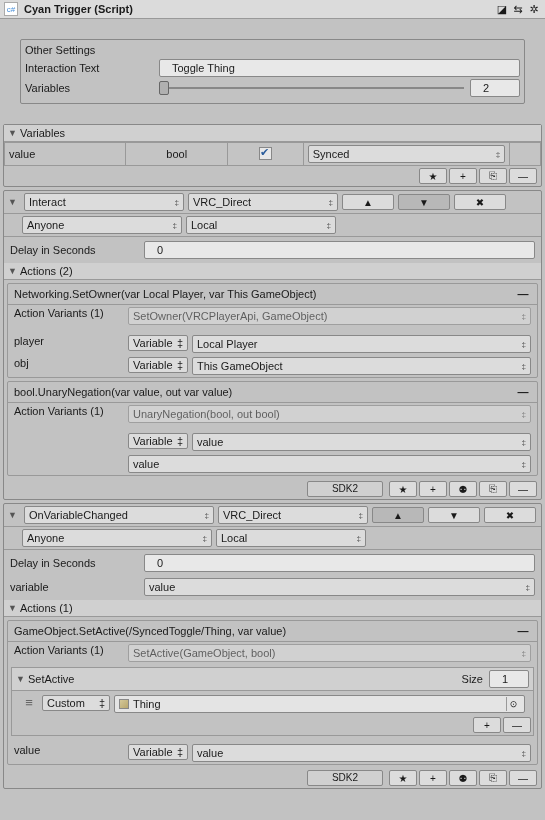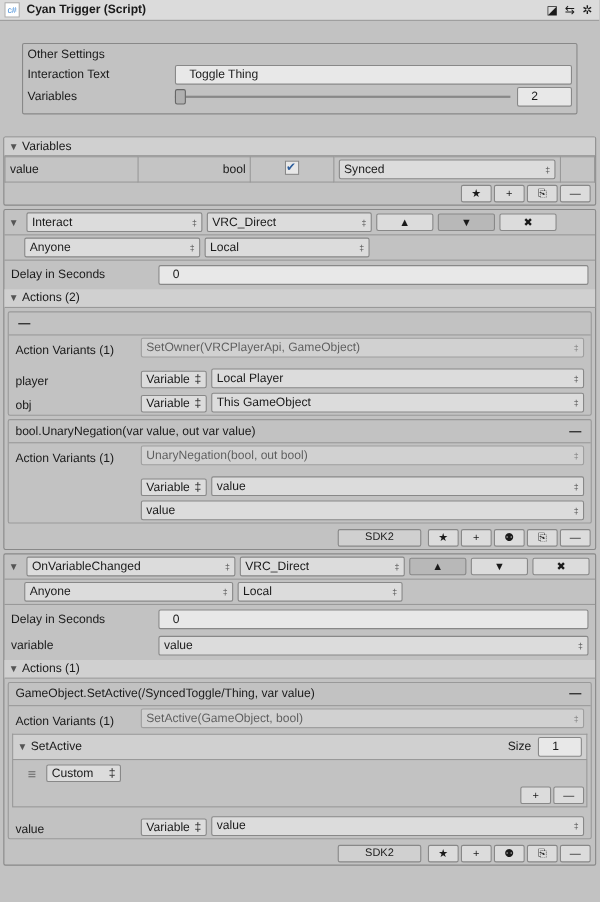--- a/index.html
+++ b/index.html
@@ -26,21 +26,21 @@
 .dd{flex:1;background:#dcdcdc;border:1px solid #888;border-radius:2px;padding:2px 4px;height:18px;display:flex;align-items:center;justify-content:space-between;cursor:pointer}
 .dd .ar{font-size:8px;color:#555}
 .btnrow{display:flex;justify-content:flex-end;gap:2px;padding:2px 4px}
 .btn{min-width:28px;height:16px;background:#dcdcdc;border:1px solid #888;border-radius:2px;display:flex;align-items:center;justify-content:center;cursor:pointer;font-size:10px}
 .btn.wide{min-width:52px}
 .evt{display:flex;align-items:center;padding:2px 4px;gap:4px;border-bottom:1px solid #999}
 .act{border:1px solid #999;margin:3px;background:#c2c2c2;border-radius:2px}
 .acthdr{display:flex;align-items:center;padding:3px 6px;border-bottom:1px solid #999}
 .acthdr .txt{flex:1}
 .minus{width:16px;height:14px;display:flex;align-items:center;justify-content:center;cursor:pointer;font-weight:bold}
-.inrow{display:flex;align-items:flex-end;padding:2px 6px;gap:4px}
+.inrow{display:flex;align-items:flex-start;padding:2px 6px;gap:4px}
 .inrow .lbl2{width:110px}
 .ddsm{background:#dcdcdc;border:1px solid #888;border-radius:2px;padding:1px 4px;height:16px;display:flex;align-items:center;justify-content:space-between;cursor:pointer;font-size:10px}
 .badge{background:#d0d0d0;border:1px solid #888;border-radius:2px;padding:1px 24px;font-size:10px;margin-right:4px}
 .objfld{flex:1;background:#e4e4e4;border:1px solid #888;border-radius:2px;padding:2px 4px;height:18px;display:flex;align-items:center;gap:4px}
 .objfld .cube{width:10px;height:10px;background:linear-gradient(135deg,#d4c89a,#b8a76e);border:1px solid #888}
 .objfld .pick{margin-left:auto;width:14px;height:14px;border-left:1px solid #999;display:flex;align-items:center;justify-content:center;font-size:9px}
 .hand{width:18px;display:flex;justify-content:center;color:#666;font-size:13px}
 </style>
 </head>
 <body>
@@ -72,21 +72,21 @@
 
 <div class="sec">
   <div class="sechdr">
     <span class="fold">▼</span>
     <span>Variables</span>
   </div>
   <table class="tbl">
     <tbody>
     <tr>
       <td style="text-align:left">value</td>
-      <td style="text-align:right">bool</td>
+      <td style="text-align:center">bool</td>
       <td><span class="chk on"></span></td>
       <td>
             <div class="dd">
               <span>Synced</span>
               <span class="ar">‡</span>
             </div>
           </td>
       <td></td>
     </tr>
   </tbody>
@@ -129,20 +129,21 @@
     <span class="lbl">Delay in Seconds</span>
     <input class="fld" value="0" style="">
   </div>
   <div class="sechdr">
     <span class="fold">▼</span>
     <span>Actions (2)</span>
   </div>
 
   <div class="act">
     <div class="acthdr">
+        <span class="txt">Networking.SetOwner(var Local Player, var This GameObject)</span>
         <span class="minus">—</span>
       </div>
     <div class="inrow">
       <span class="lbl2">Action Variants (1)</span>
       <div class="dd" style="opacity:.6">
           <span>SetOwner(VRCPlayerApi, GameObject)</span>
           <span class="ar">‡</span>
         </div>
     </div>
     <div class="inrow" style="margin-top:6px">
@@ -272,20 +273,25 @@
       <span>Size</span>
       <input class="fld" style="width: 40px; flex: 0 0 auto; margin-left: 6px;" value="1">
     </div>
     <div style="border:1px solid #999;margin:0 3px;padding:2px">
       <div class="inrow">
         <span class="hand">≡</span>
         <div class="ddsm" style="width:68px">
             <span>Custom</span>
             <span class="ar">‡</span>
           </div>
+        <div class="objfld">
+          <span class="cube"></span>
+          <span>Thing</span>
+          <span class="pick">⊙</span>
+        </div>
       </div>
       <div class="btnrow" style="padding:2px 0 0 0">
         <span class="btn">+</span>
         <span class="btn">—</span>
       </div>
     </div>
     <div class="inrow" style="margin-top:6px">
       <span class="lbl2">value</span>
       <div class="ddsm" style="width:60px">
           <span>Variable</span>

